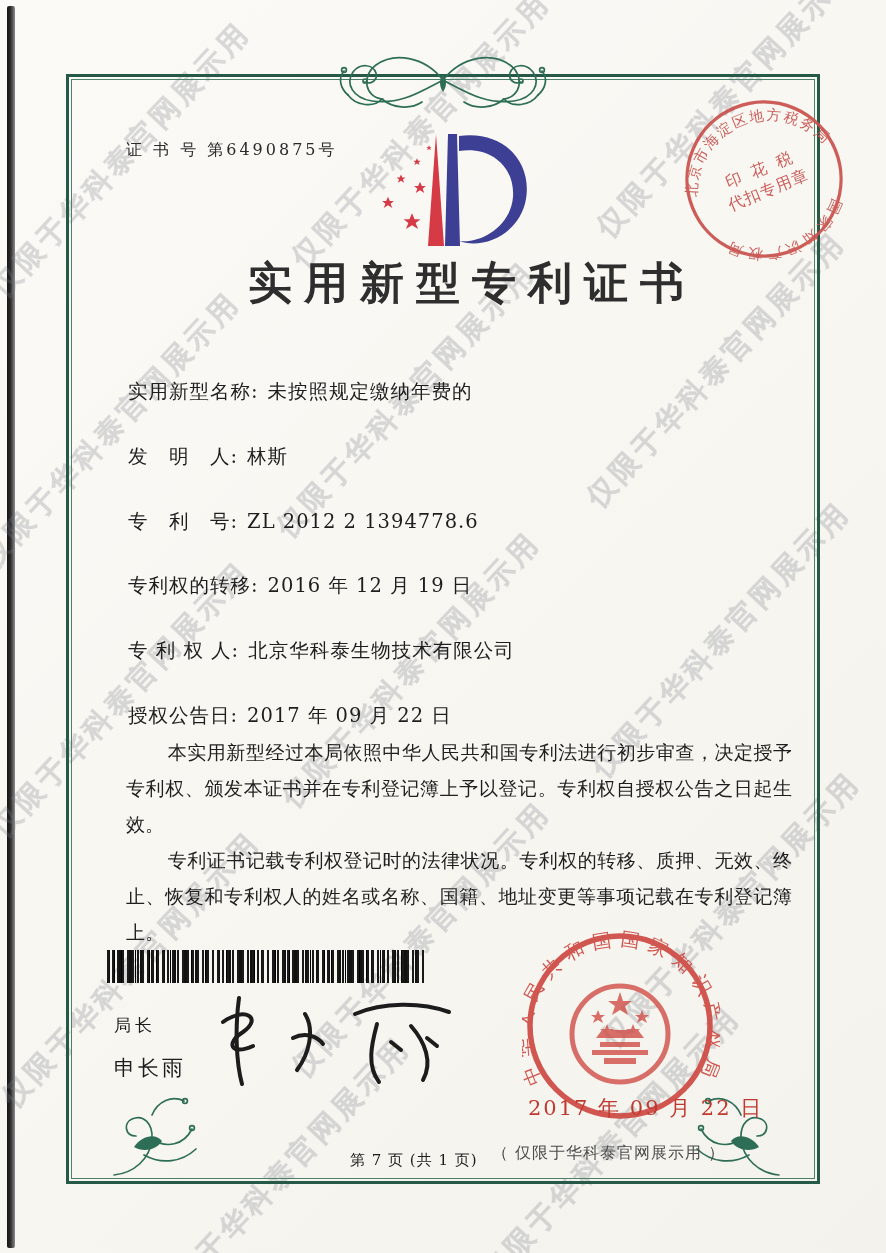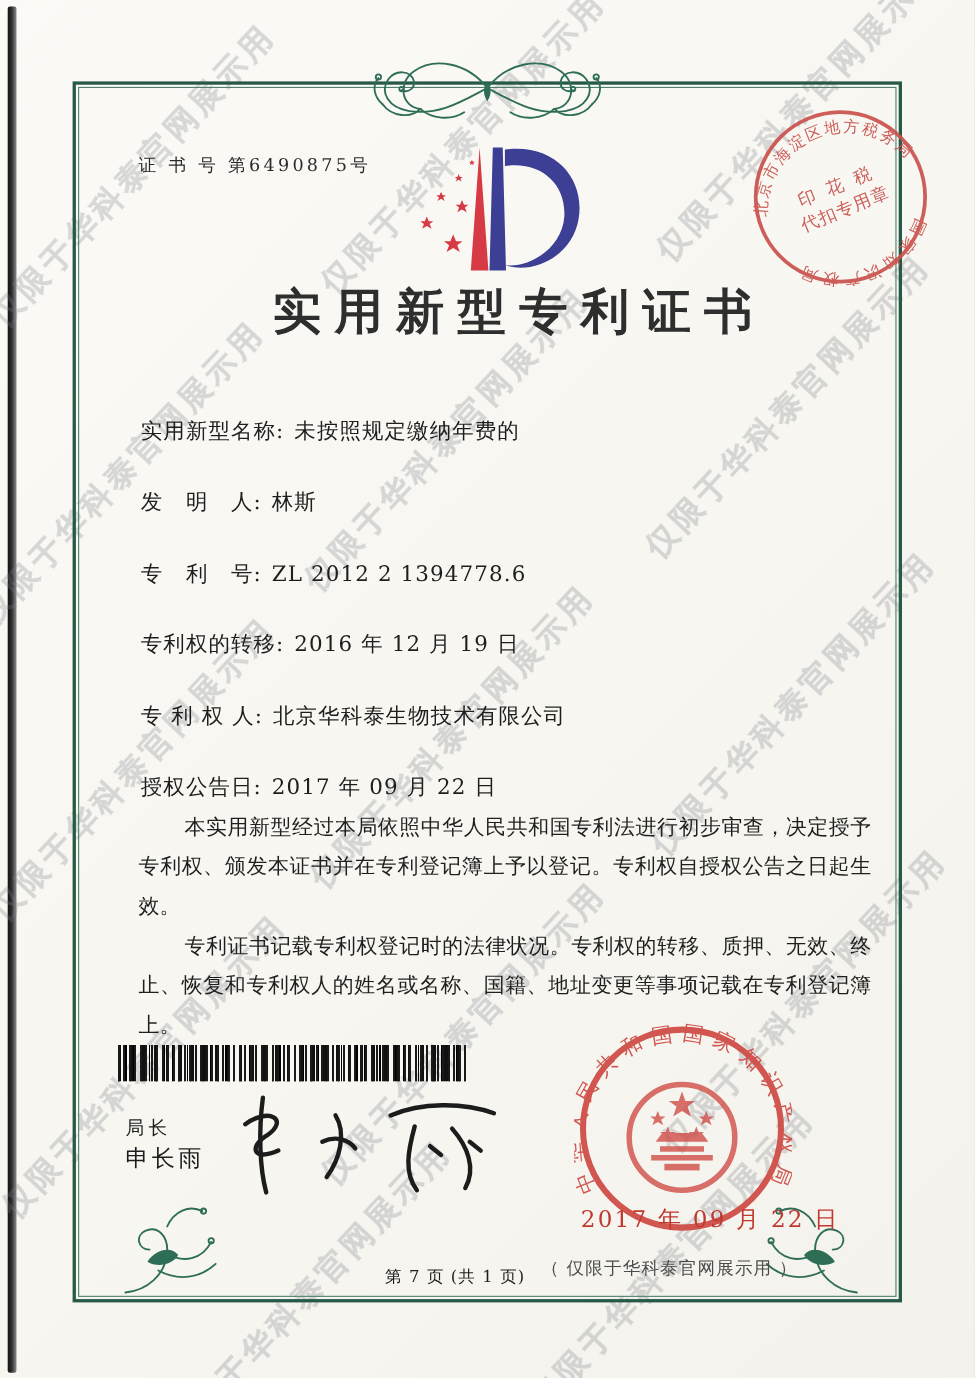--- a/index.html
+++ b/index.html
@@ -89,21 +89,21 @@
     position:absolute;left:107px;top:950px;width:318px;height:33px;
     background:
       repeating-linear-gradient(90deg,#1a1a1a 0 2px,transparent 2px 5px),
       repeating-linear-gradient(90deg,#111 0 3px,transparent 3px 11px),
       repeating-linear-gradient(90deg,#000 0 1px,transparent 1px 7px);
   }
 
   .officer{position:absolute;left:114px;top:1014px;
     font-family:"DejaVu Sans","Liberation Sans",sans-serif;color:#1d1d1d;}
   .officer-title{font-size:17px;letter-spacing:4px;}
-  .officer-name{font-size:21px;letter-spacing:3px;margin-top:2px;}
+  .officer-name{font-size:21px;letter-spacing:3px;margin-top:17px;}
 
   .signature{position:absolute;left:205px;top:980px;}
 
   .seal{position:absolute;left:522px;top:926px;opacity:.93;}
   .seal-date{
     position:absolute;left:528px;top:1094px;
     font-size:21px;letter-spacing:2px;color:#c0392f;white-space:nowrap;
   }
 
   .footer{position:absolute;left:0;top:1143px;width:100%;white-space:nowrap;}

